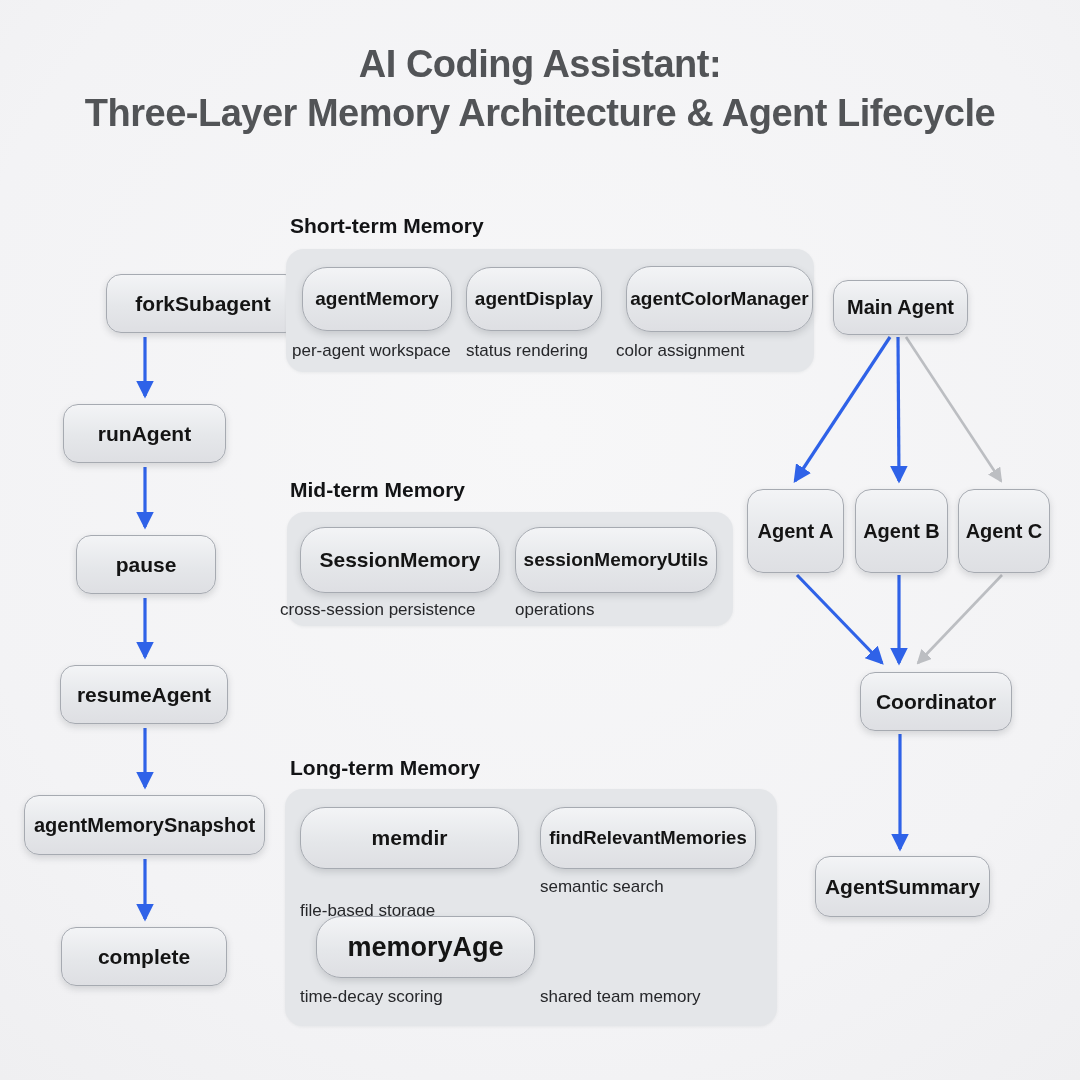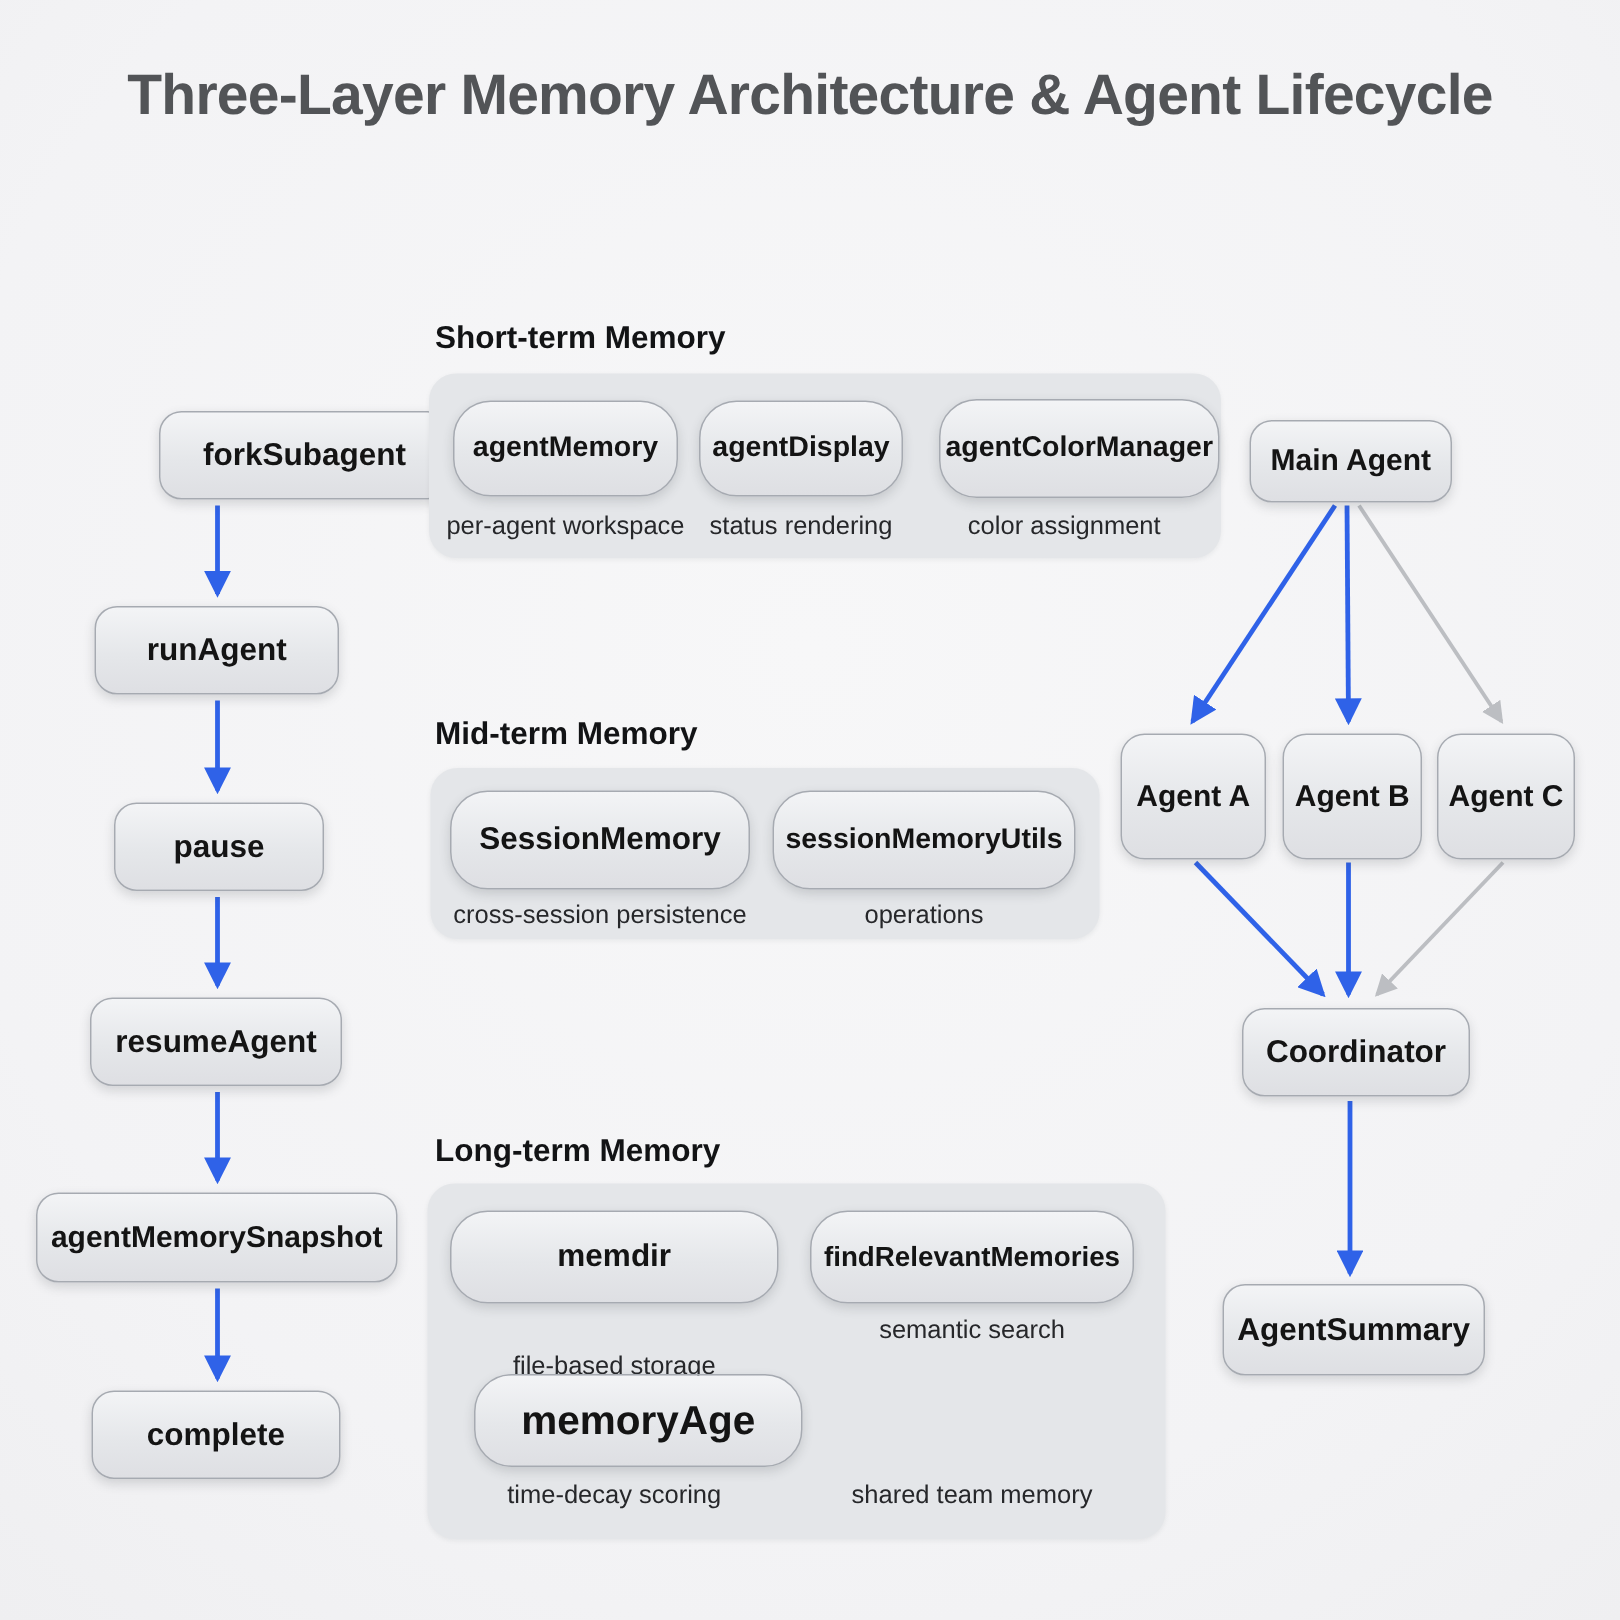--- a/index.html
+++ b/index.html
@@ -53,38 +53,39 @@
   .layer-title {
     position: absolute;
     font-weight: bold;
     font-size: 21px;
     color: #121315;
   }
   .caption {
     position: absolute;
     font-size: 17px;
     color: #26272a;
-    text-align: center;
+    text-align: left;
     white-space: nowrap;
   }
   svg.edges {
     position: absolute;
     top: 0;
     left: 0;
     width: 1080px;
     height: 1080px;
     pointer-events: none;
   }
 </style>
 </head>
 <body>
 
 <div class="canvas">
 
   <div class="title">
+    <div>AI Coding Assistant:</div>
     <div>Three-Layer Memory Architecture &amp; Agent Lifecycle</div>
   </div>
 
   <svg class="edges" viewBox="0 0 1080 1080">
     <defs>
       <marker id="arrow-blue" viewBox="0 0 10 10" refX="8.6" refY="5" markerWidth="5.6" markerHeight="5.6" orient="auto-start-reverse">
         <path d="M0,0 L10,5 L0,10 z" fill="#2f62e8"></path>
       </marker>
       <marker id="arrow-gray" viewBox="0 0 10 10" refX="8.6" refY="5" markerWidth="5.6" markerHeight="5.6" orient="auto-start-reverse">
         <path d="M0,0 L10,5 L0,10 z" fill="#bcbec2"></path>
@@ -136,16 +137,16 @@
   <div class="node module" style="left:540px; top:807px; width:216px; height:62px; font-size:18.5px;">findRelevantMemories</div>
   <div class="caption" style="left:540px; top:877px; width:216px;">semantic search</div>
   <div class="node module" style="left:316px; top:916px; width:219px; height:62px; font-size:27px;">memoryAge</div>
   <div class="caption" style="left:300px; top:987px; width:219px;">time-decay scoring</div>
   <div class="caption" style="left:540px; top:987px; width:216px;">shared team memory</div>
 
   <div class="node" style="left:833px; top:280px; width:135px; height:55px; font-size:20px;">Main Agent</div>
   <div class="node square" style="left:747px; top:489px; width:97px; height:84px; font-size:20px;">Agent A</div>
   <div class="node square" style="left:855px; top:489px; width:93px; height:84px; font-size:20px;">Agent B</div>
   <div class="node square" style="left:958px; top:489px; width:92px; height:84px; font-size:20px;">Agent C</div>
-  <div class="node" style="left:828px; top:672px; width:152px; height:59px;">Coordinator</div>
+  <div class="node" style="left:860px; top:672px; width:152px; height:59px;">Coordinator</div>
   <div class="node" style="left:815px; top:856px; width:175px; height:61px;">AgentSummary</div>
 
 </div>
 
 </body></html>

